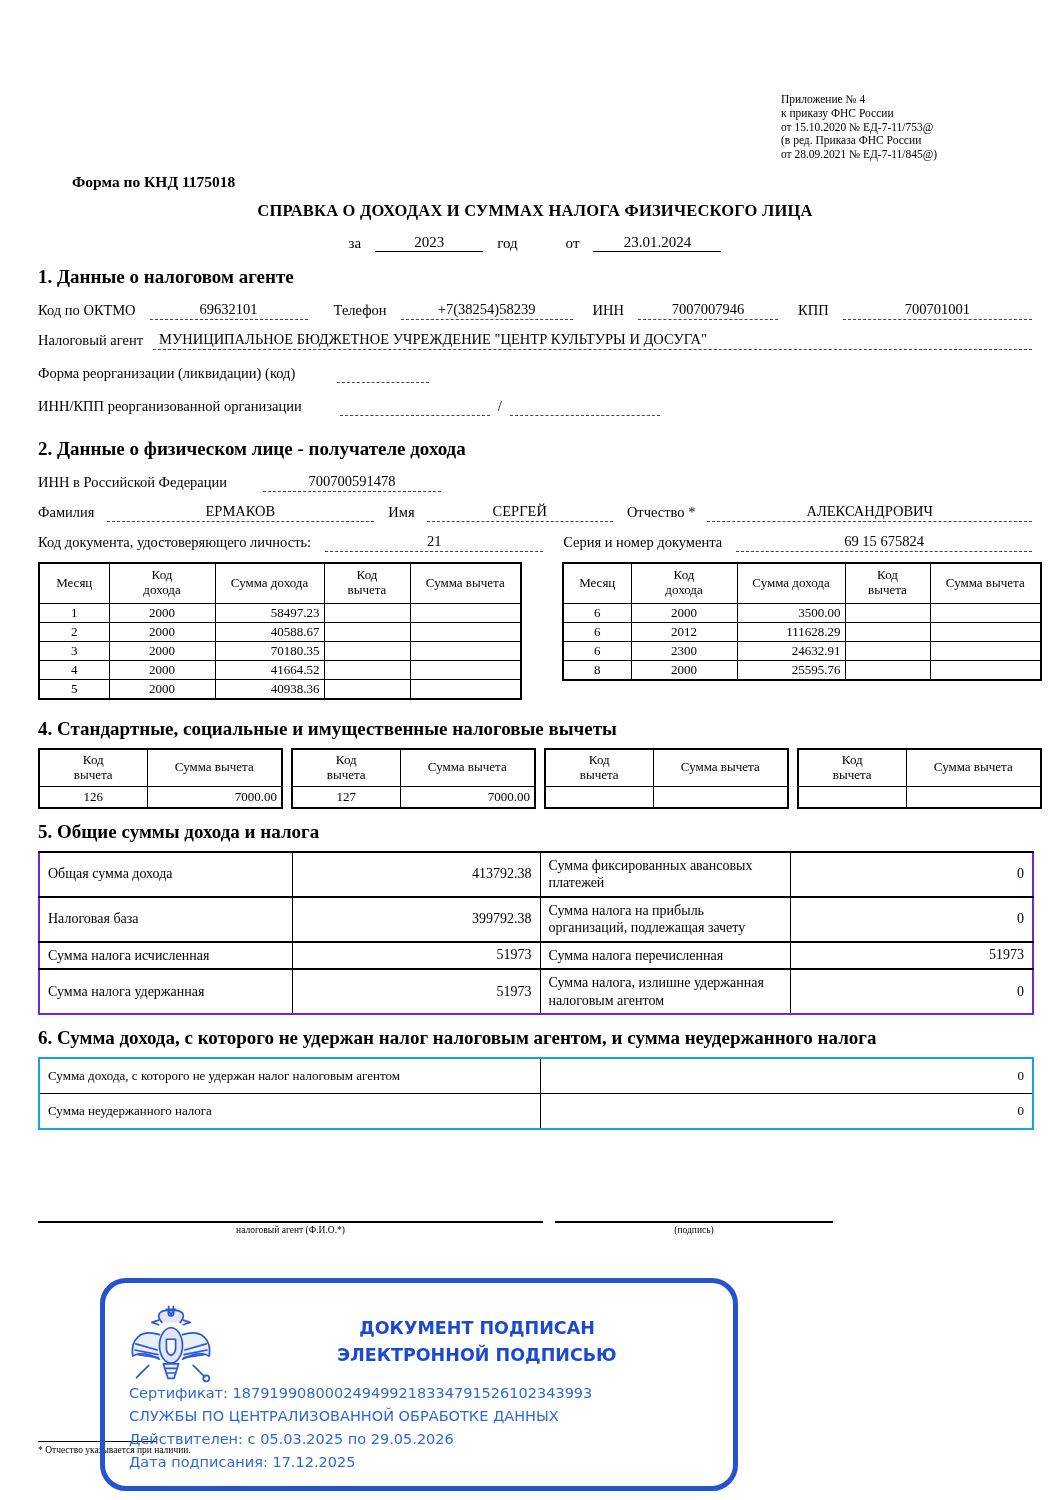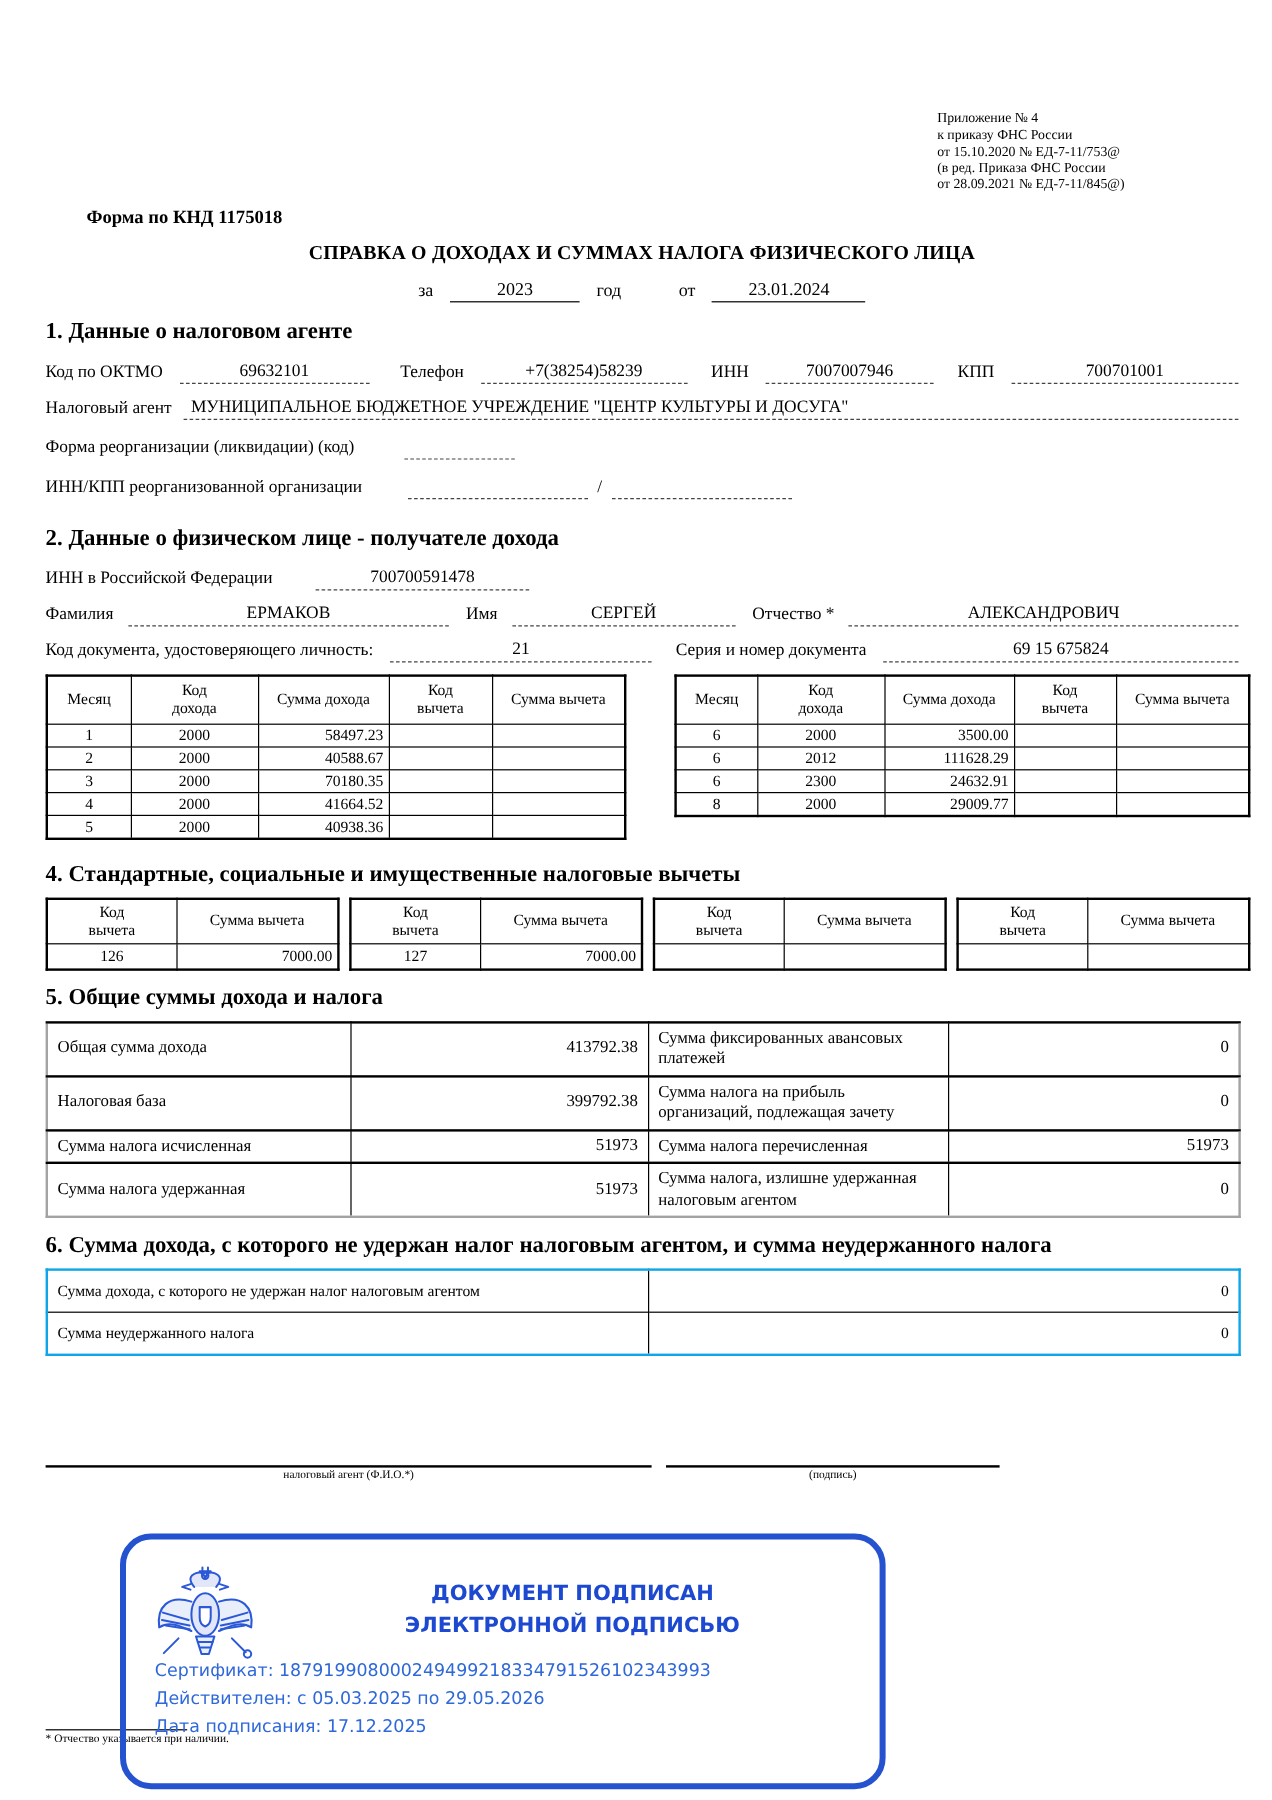--- a/index.html
+++ b/index.html
@@ -37,21 +37,21 @@
   .t3 td.amt { text-align:right; padding-right:4px; }
   .hw { display:inline-block; width:54px; }
 
   .t4wrap { display:flex; gap:8px; margin-top:8px; }
   .t4 { width:243px; font-size:13px; border:2px solid #000; }
   .t4 th, .t4 td { border:1px solid #000; text-align:center; vertical-align:middle; padding:1px 3px; }
   .t4 th { height:38px; line-height:1.15; }
   .t4 td { height:21px; }
   .t4 td.amt { text-align:right; padding-right:4px; }
 
-  .t5 { width:994px; margin-top:8px; font-size:14px; border:2px solid #a3a3a3; }
+  .t5 { width:994px; margin-top:8px; font-size:14px; border:2px solid #6d28d9; }
   .t5 td { border:1px solid #000; vertical-align:middle; padding:4px 8px; }
   .t5 tr { border-top:2px solid #000; }
   .t5 td.lbl { text-align:left; line-height:1.25; }
   .t5 td.val { text-align:right; }
 
   .t6 { width:994px; margin-top:8px; font-size:13px; border:2px solid #0ea5e9; }
   .t6 td { border:1px solid #000; vertical-align:middle; padding:9px 8px; }
   .t6 td.lbl { text-align:left; }
   .t6 td.val { text-align:right; }
 
@@ -238,21 +238,21 @@
         <tr>
               <td>6</td>
               <td>2300</td>
               <td class="amt">24632.91</td>
               <td></td>
               <td></td>
             </tr>
         <tr>
               <td>8</td>
               <td>2000</td>
-              <td class="amt">29009.77</td>
+              <td class="amt">25595.76</td>
               <td></td>
               <td></td>
             </tr>
       </tbody>
         </table>
     </div>
 
     <div class="sect-h" style="margin-top:18px;">4. Стандартные, социальные и имущественные налоговые вычеты</div>
     <div class="t4wrap">
       <table class="t4">
@@ -408,18 +408,19 @@
         <path d="M31 80 L15 96 M89 80 l15 15"></path>
         <circle cx="106" cy="97" r="4"></circle>
       </g>
     </svg>
     <div class="stamp-head">
       <div>ДОКУМЕНТ ПОДПИСАН</div>
       <div>ЭЛЕКТРОННОЙ ПОДПИСЬЮ</div>
     </div>
     <div class="stamp-cert">
       <div>Сертификат: 187919908000249499218334791526102343993</div>
+      <div>СЛУЖБЫ ПО ЦЕНТРАЛИЗОВАННОЙ ОБРАБОТКЕ ДАННЫХ</div>
       <div>Действителен: с 05.03.2025 по 29.05.2026</div>
       <div>Дата подписания: 17.12.2025</div>
     </div>
   </div>
 
 </div>
 
 </body></html>

